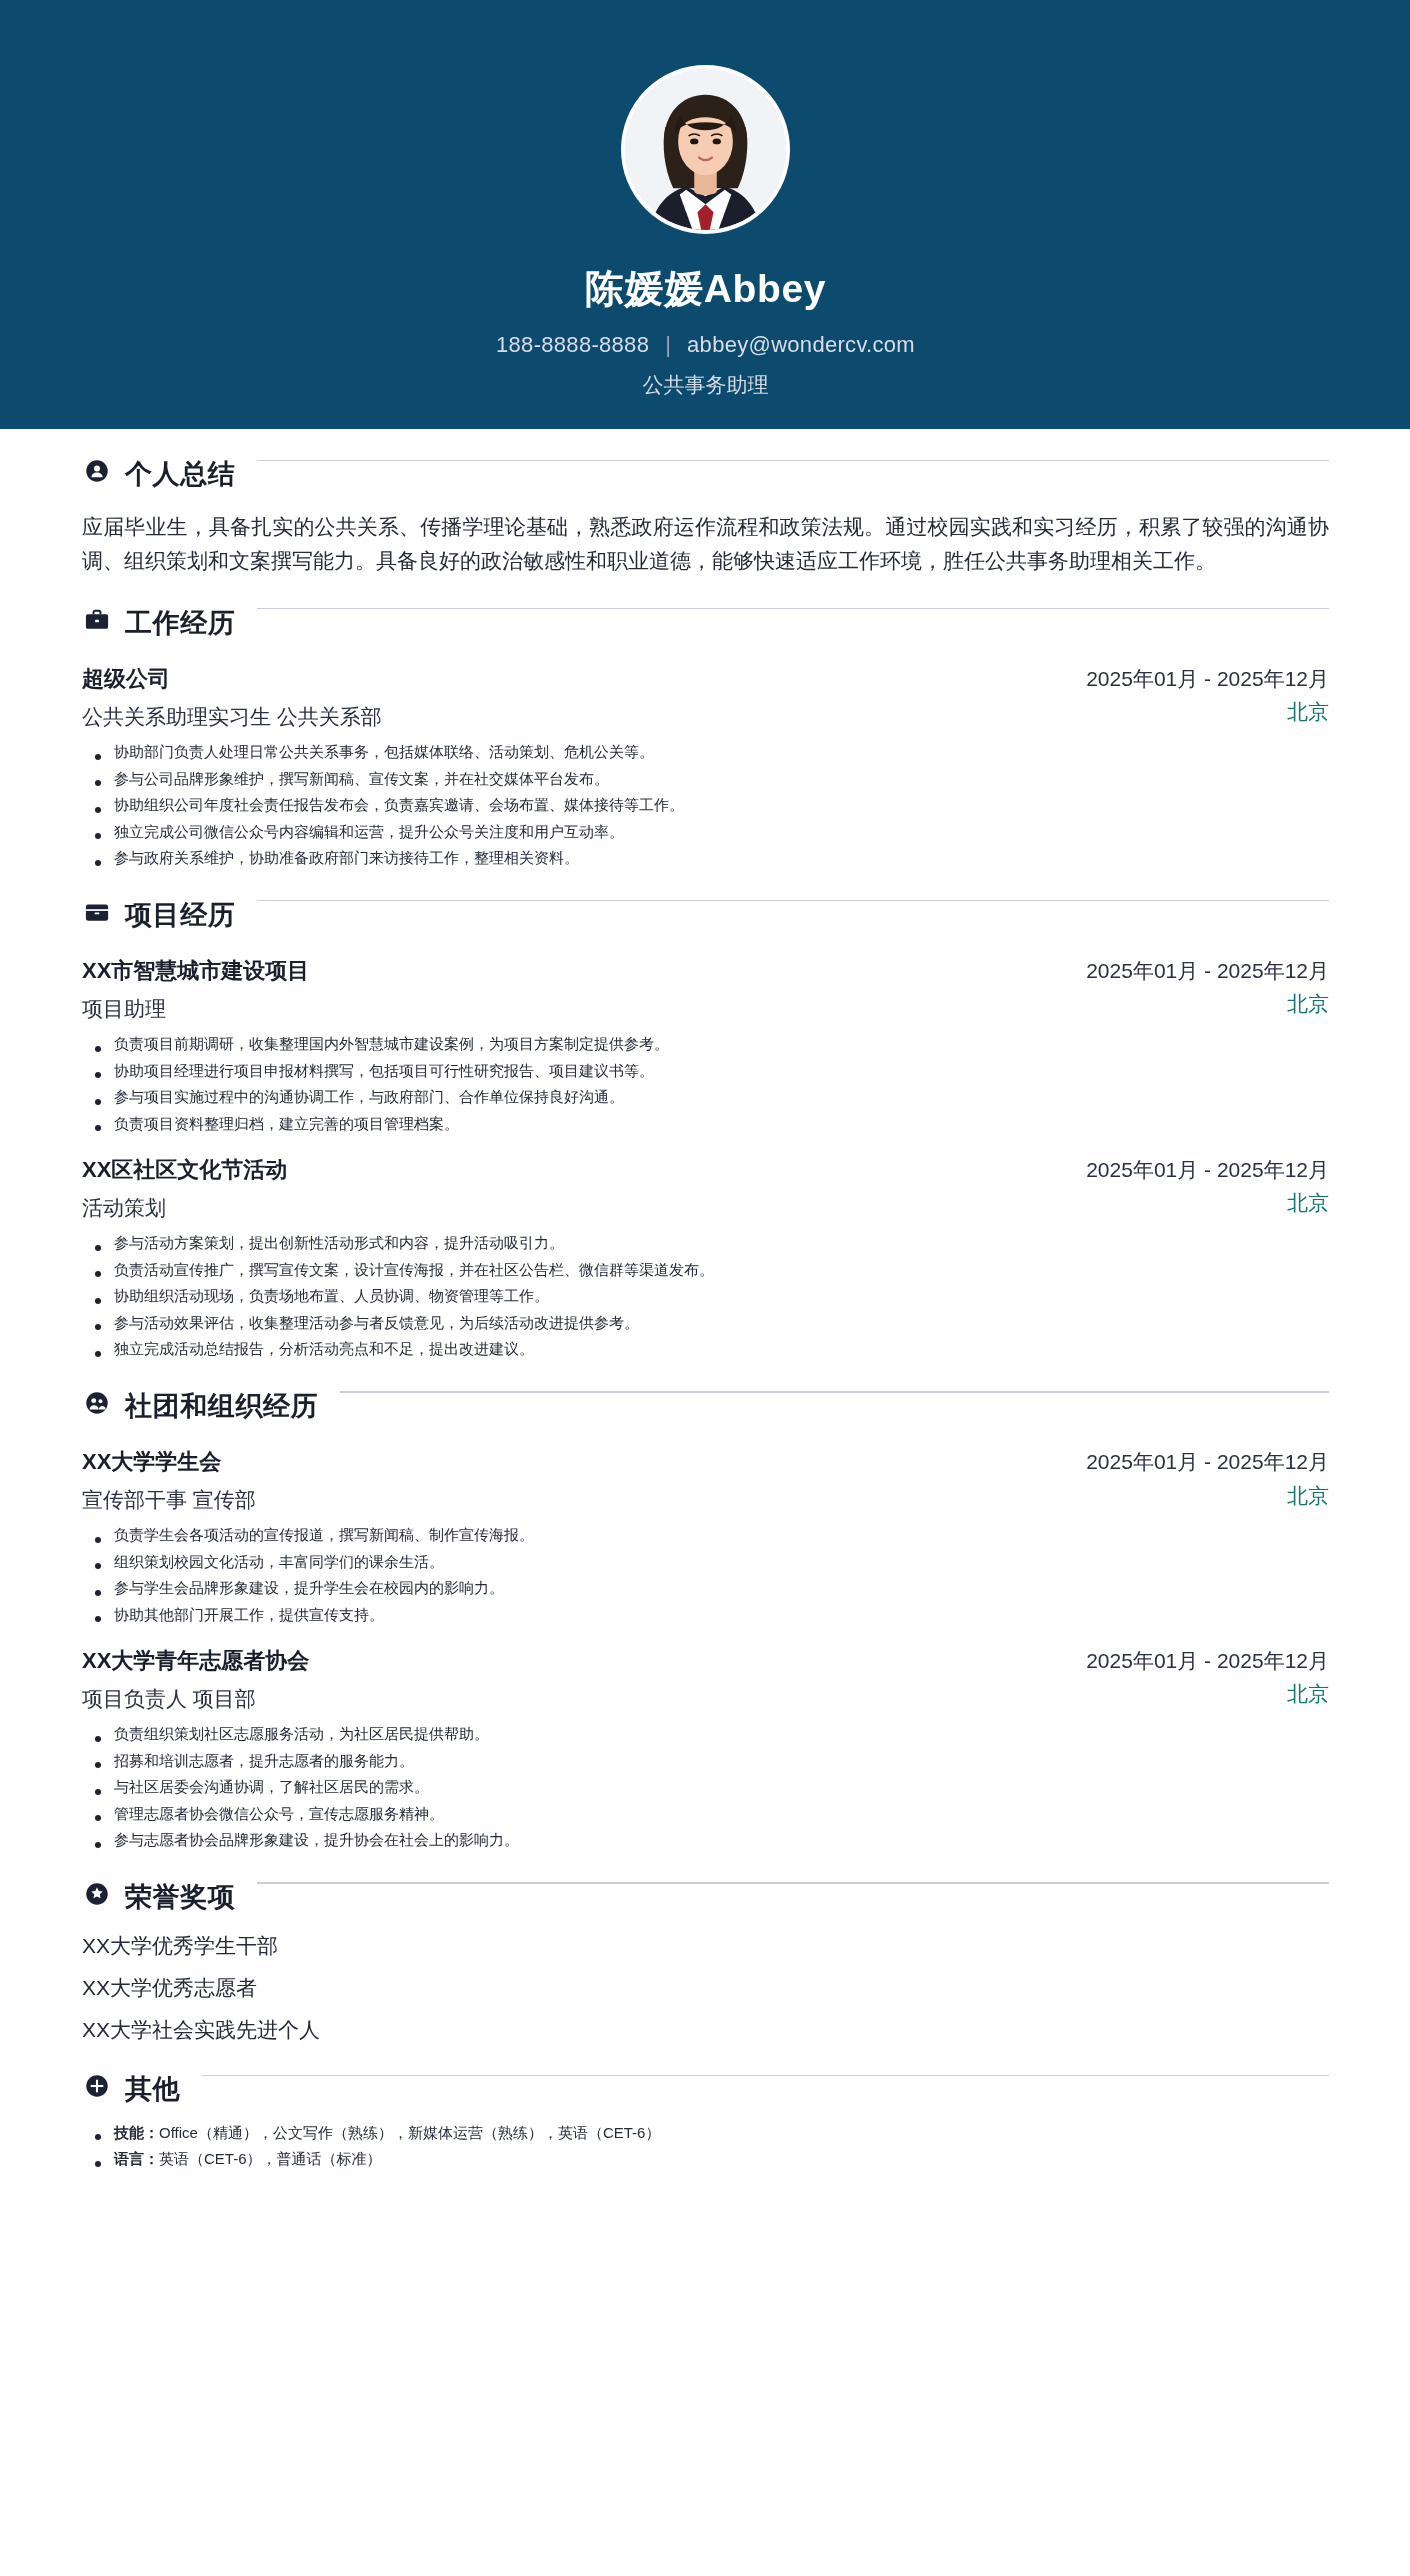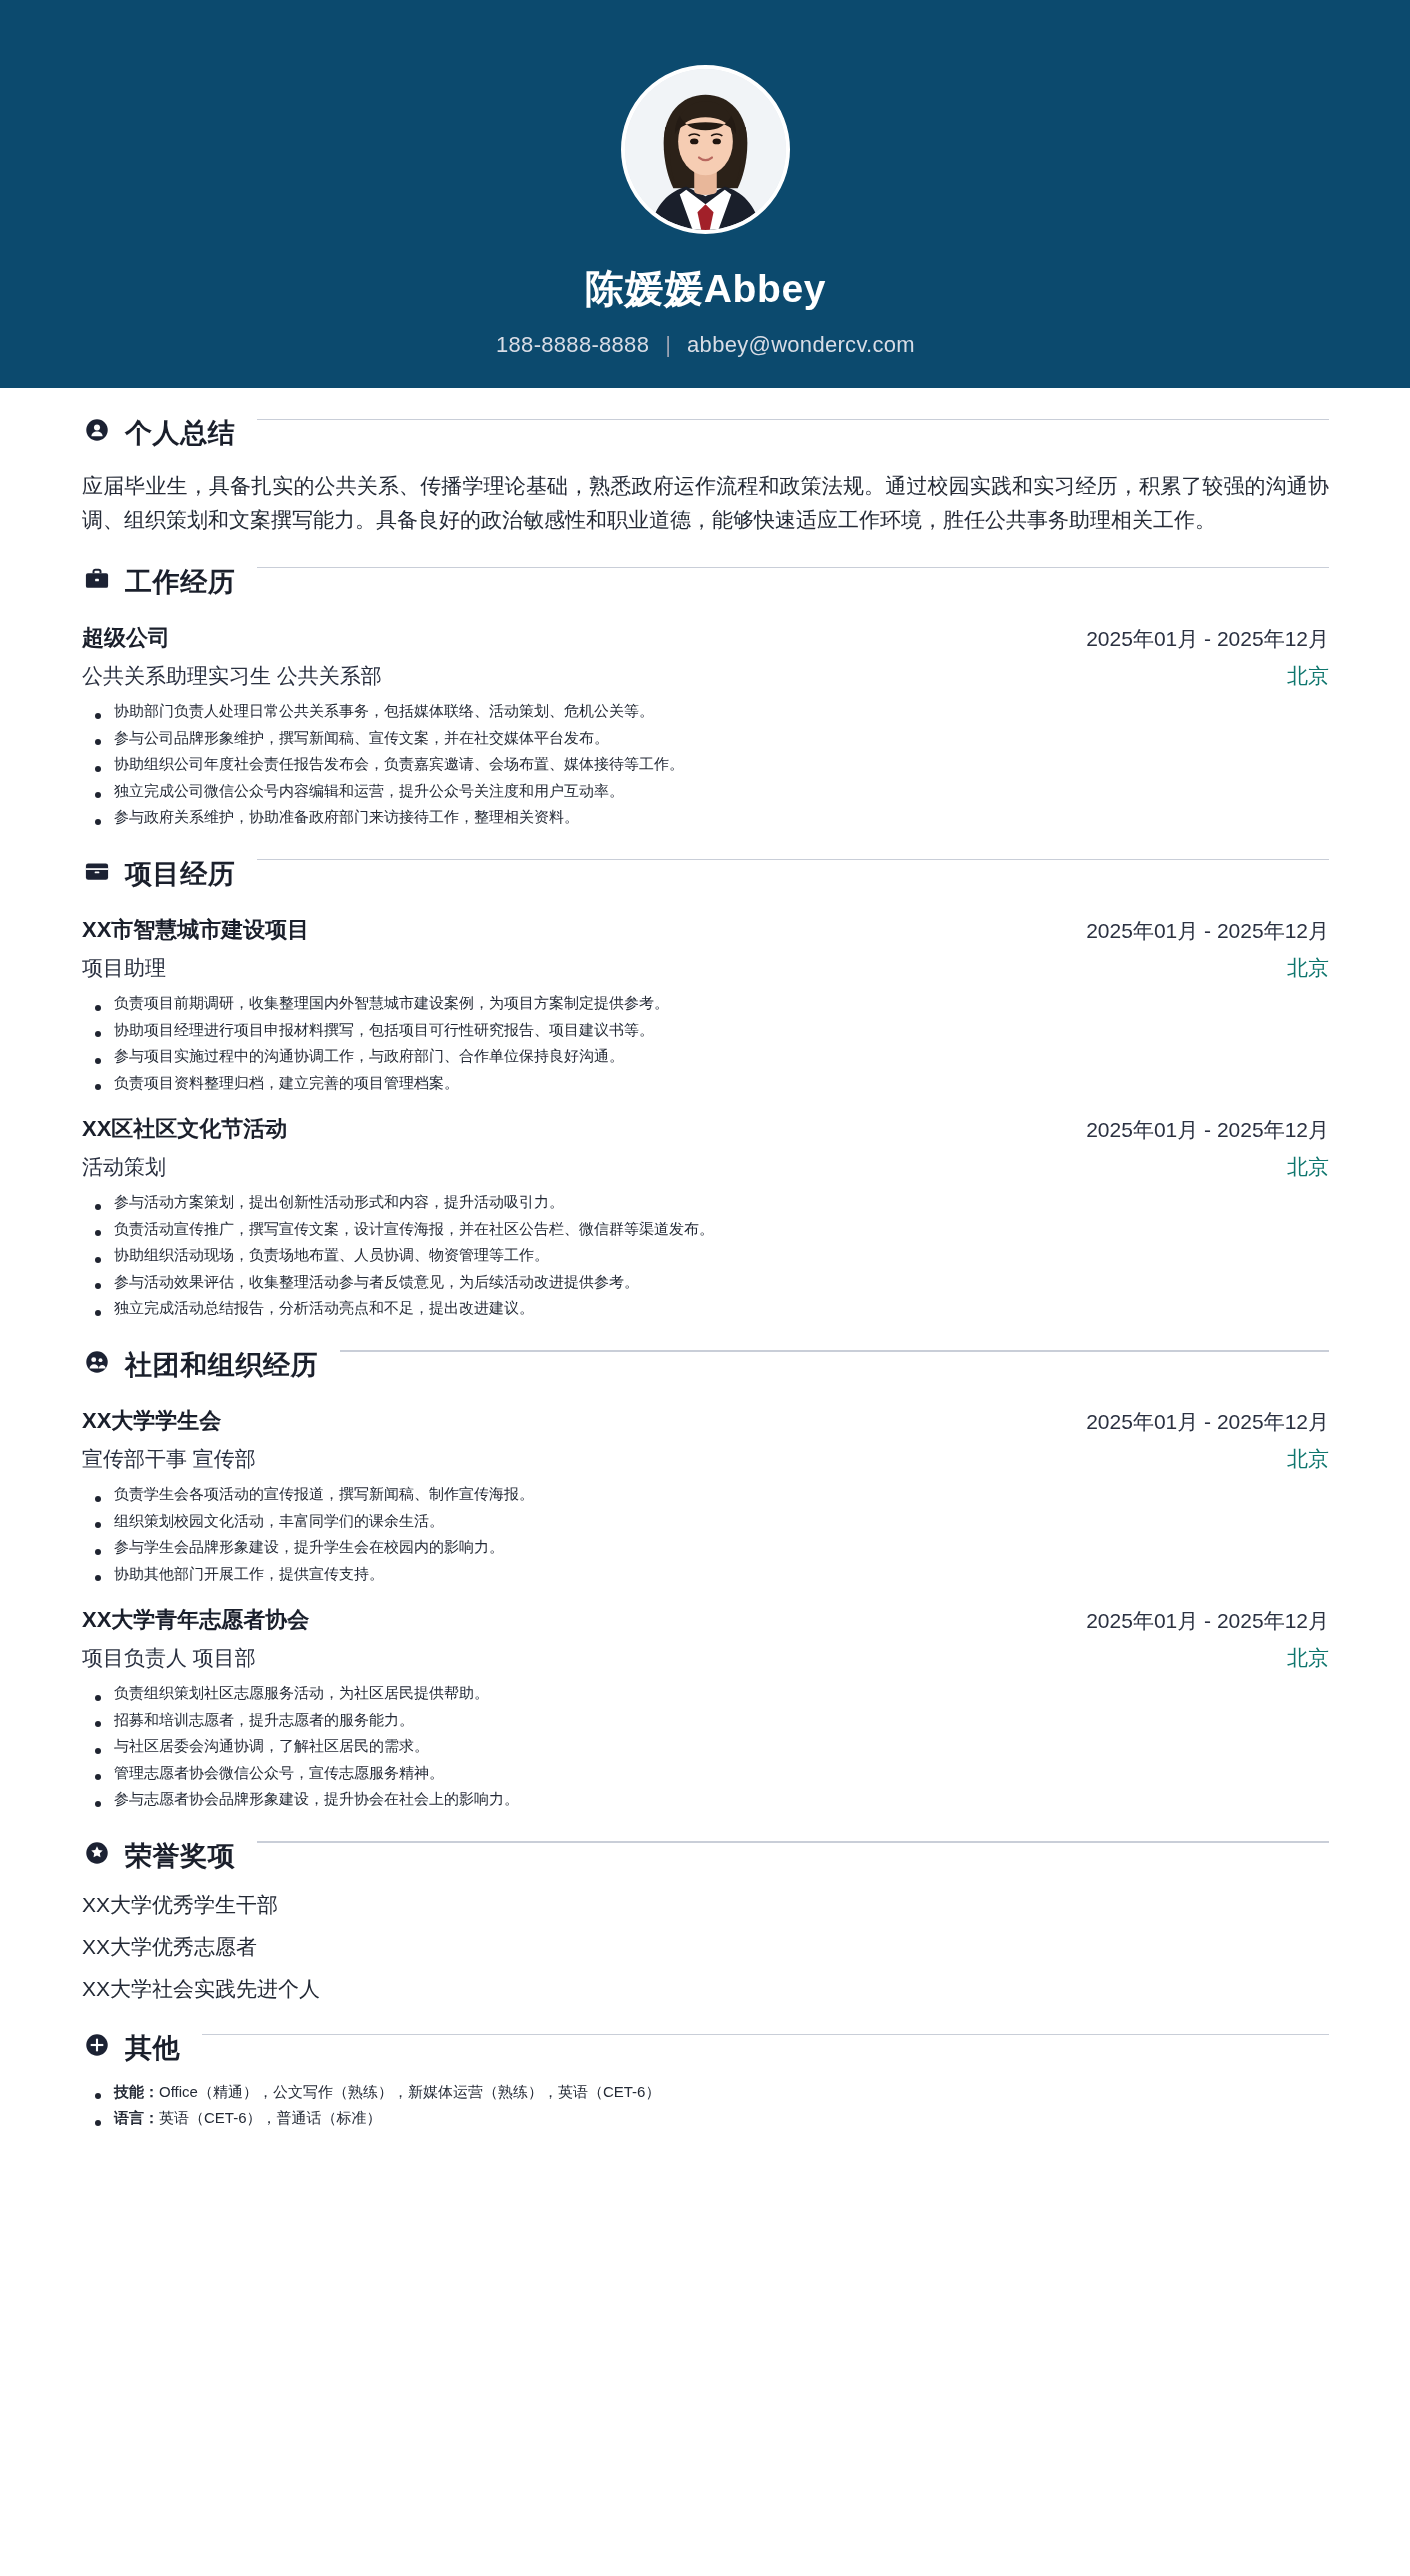--- a/index.html
+++ b/index.html
@@ -87,21 +87,21 @@
     color: #242a36;
     margin-top: 14px;
     text-align: justify;
   }
 
   .entry { margin-top: 20px; }
   .entry:first-of-type { margin-top: 18px; }
   .row {
     display: flex;
     justify-content: space-between;
-    align-items: flex-end;
+    align-items: center;
   }
   .org {
     font-size: 22px;
     font-weight: bold;
     color: #1a1f2b;
   }
   .date {
     font-size: 21px;
     color: #2a3040;
     white-space: nowrap;
@@ -189,20 +189,21 @@
           <path d="M46 55c2.5 2 5.5 2 8 0" stroke="#b9685f" stroke-width="1.4" fill="none" stroke-linecap="round"></path>
         </g>
       </svg>
     </div>
     <div class="name">陈媛媛Abbey</div>
     <div class="contact">
       <span>188-8888-8888</span>
       <span class="sep">|</span>
       <span>abbey@wondercv.com</span>
     </div>
+    <div class="headline">公共事务助理</div>
   </div>
 
   <div class="content">
 
     <div class="section">
       <div class="sec-head">
         <span class="sec-icon">
           <svg width="28" height="28" viewBox="0 0 24 24" fill="none" stroke="#1c2233" stroke-width="1.6">
             <circle cx="12" cy="12" r="9.2" fill="#1c2233" stroke="none"></circle>
             <circle cx="12" cy="9.8" r="2.6" fill="#fff" stroke="none"></circle>

